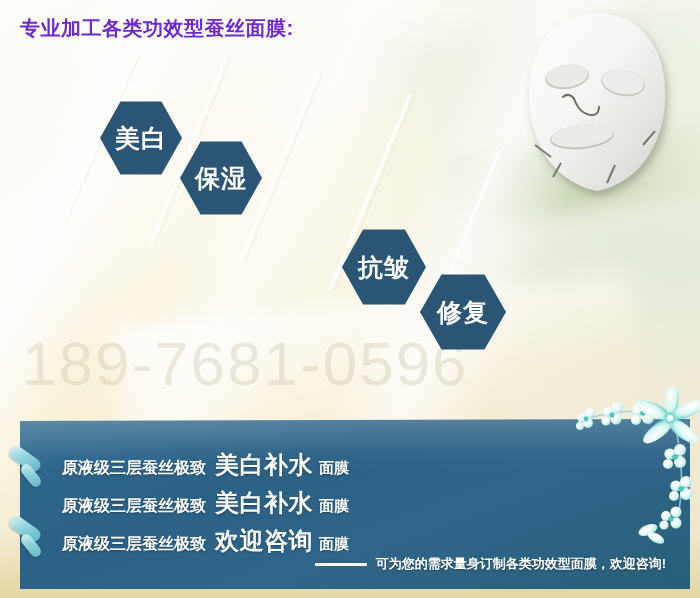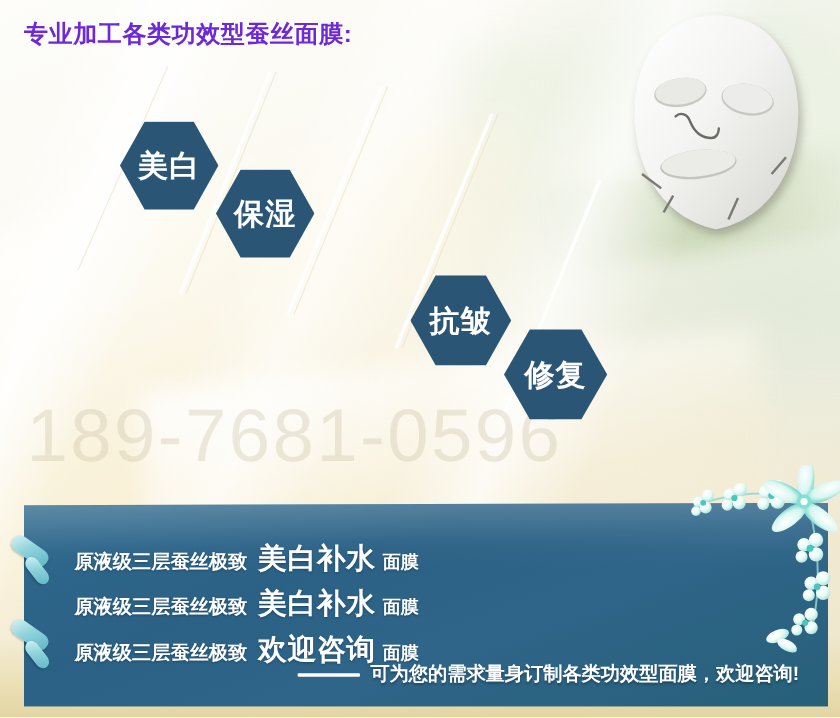--- a/index.html
+++ b/index.html
@@ -172,21 +172,21 @@
     font-weight: bold;
   }
   .tagline {
     position: absolute;
     right: 24px;
     bottom: 16px;
     display: flex;
     align-items: center;
     gap: 9px;
     color: #ffffff;
-    font-size: 16px;
+    font-size: 13px;
     font-weight: bold;
     white-space: nowrap;
     text-shadow: 0 1px 2px rgba(0,0,0,0.3);
   }
   .tagline .rule {
     display: inline-block;
     width: 52px;
     height: 3px;
     background: #ffffff;
     border-radius: 1px;

